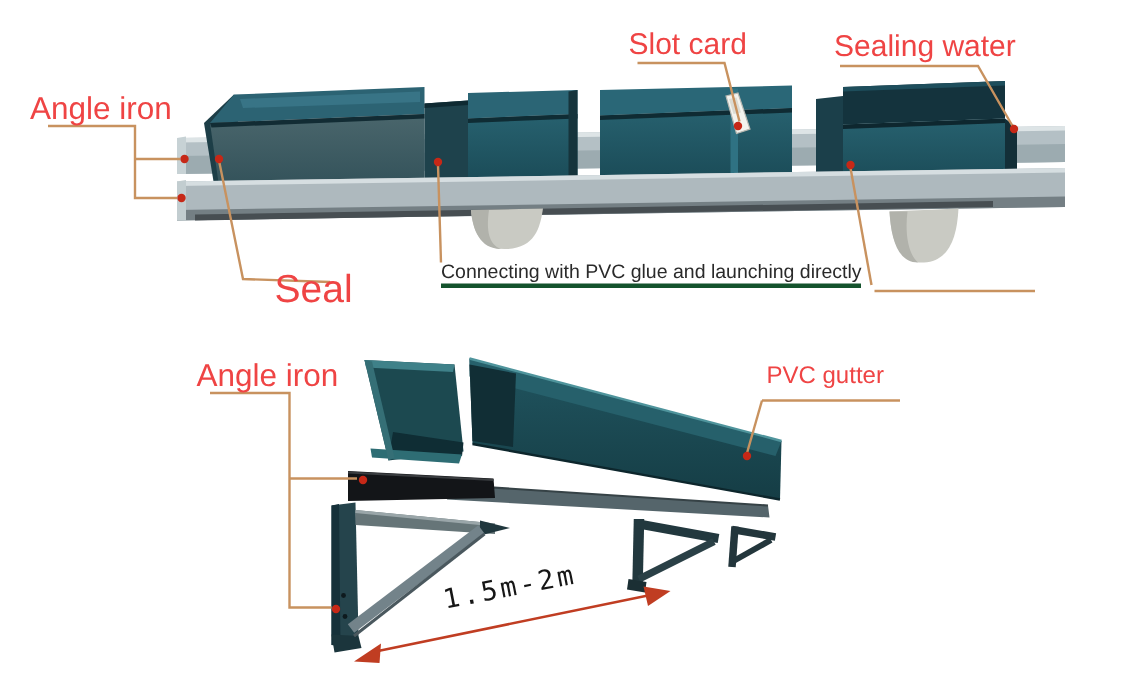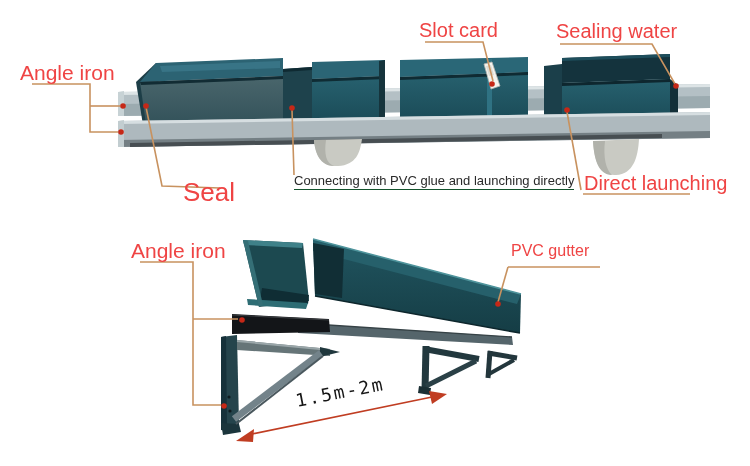--- a/index.html
+++ b/index.html
@@ -5,21 +5,21 @@
   html,body{margin:0;padding:0;background:#fff;}
   .scene{position:relative;width:750px;height:466px;background:#ffffff;overflow:hidden;
          font-family:"Liberation Sans",sans-serif;}
   .scene svg{position:absolute;left:0;top:0;}
   .lbl{position:absolute;color:#ef4444;line-height:1.05;white-space:nowrap;}
   .lbl-angle-top   {left:20px;  top:62px;  font-size:21px;}
   .lbl-seal        {left:167px; top:179px; font-size:26px;margin-left:16px;}
   .lbl-slot        {left:419px; top:20px;  font-size:20px;}
   .lbl-sealing     {left:556px; top:21px;  font-size:20px;}
   .lbl-connecting  {left:294px; top:174px; font-size:13px; color:#2a2a2a;
-                    border-bottom:1px solid #14532d; padding-bottom:1px;}
+                    border-bottom:3px solid #14532d; padding-bottom:1px;}
   .lbl-direct      {left:584px; top:173px; font-size:20px;}
   .lbl-angle-bot   {left:131px; top:240px; font-size:21px;}
   .lbl-pvc         {left:511px; top:243px; font-size:16px;}
   .lbl-dim         {left:296px; top:392px; font-size:18px; letter-spacing:2px;
                     font-family:"DejaVu Sans Mono",monospace; color:#161616;
                     transform:rotate(-11deg); transform-origin:left center;}
 </style>
 </head>
 <body>
 
@@ -198,18 +198,17 @@
       <polygon points="447,394 429,391 432,404" fill="#c03d22" stroke="none"></polygon>
     </g>
   </g>
 </svg>
 
 <div class="lbl lbl-angle-top">Angle iron</div>
 <div class="lbl lbl-seal">Seal</div>
 <div class="lbl lbl-slot">Slot card</div>
 <div class="lbl lbl-sealing">Sealing water</div>
 <div class="lbl lbl-connecting">Connecting with PVC glue and launching directly</div>
-<div class="lbl lbl-direct">Direct launching</div>
 <div class="lbl lbl-angle-bot">Angle iron</div>
 <div class="lbl lbl-pvc">PVC gutter</div>
 <div class="lbl lbl-dim">1.5m-2m</div>
 
 </div>
 
 </body></html>

